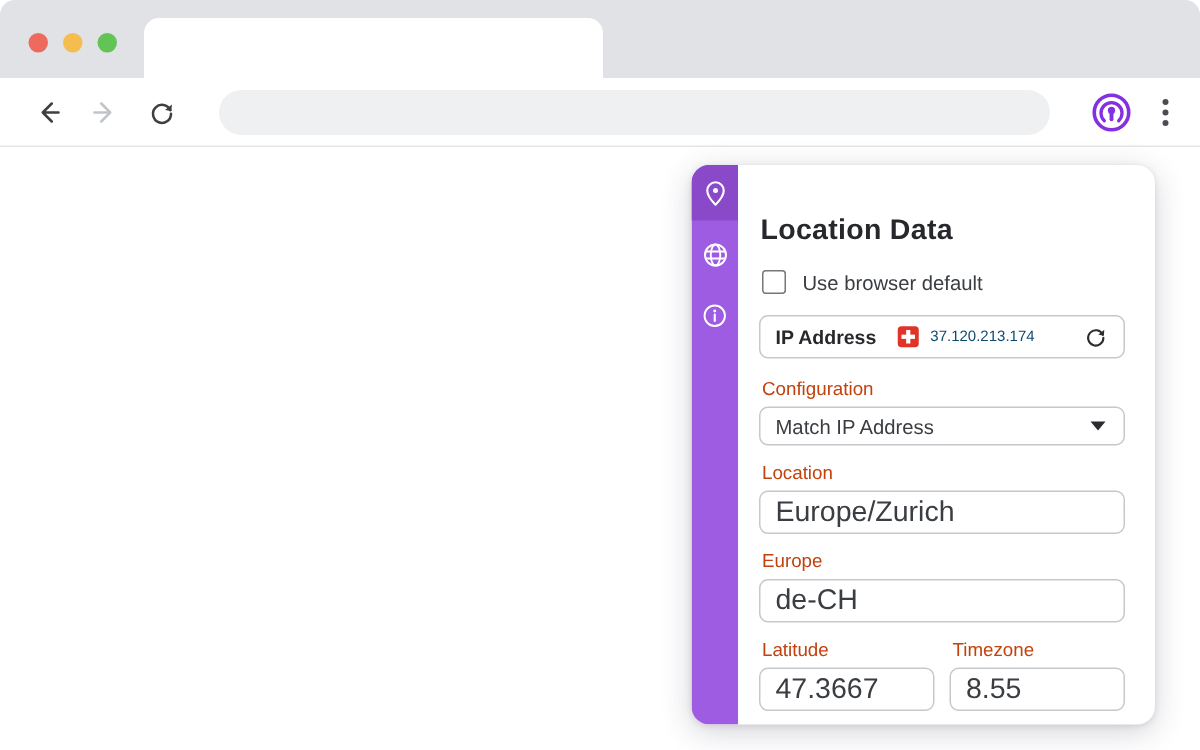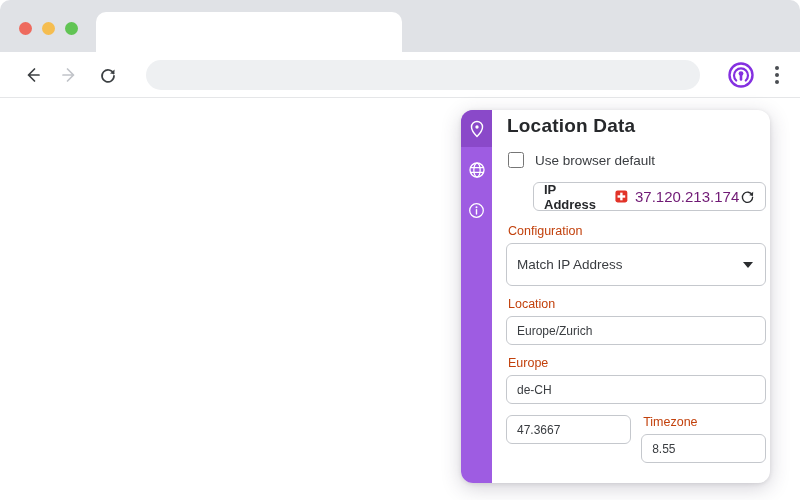--- a/index.html
+++ b/index.html
@@ -32,39 +32,39 @@
   .popup { position:absolute; left:461px; top:110px; width:309px; height:373px;
            background:#fff; border-radius:12px; overflow:hidden; display:flex;
            box-shadow:0 5px 20px rgba(60,50,80,.22), 0 1px 4px rgba(0,0,0,.10); }
   .side { width:31px; flex-shrink:0; background:#9e5ce2; display:flex;
           flex-direction:column; align-items:center; }
   .side-item { width:100%; height:34px; display:flex; align-items:center; justify-content:center;
                cursor:pointer; background:transparent; border:none; }
   .side-item.sel { background:#8a49c9; height:37px; }
   .side-item + .side-item { margin-top:6px; }
 
-  .content { flex:1; padding:0 20px 0 14px; }
+  .content { flex:1; padding:28px 20px 0 14px; }
   .title { font-size:19px; font-weight:700; color:#26282b; margin:5px 0 15px 1px; letter-spacing:.2px; }
 
   .chk-row { display:flex; align-items:center; gap:11px; margin:0 0 14px 2px; cursor:pointer; }
   .chk-row input { width:16px; height:16px; accent-color:#9e5ce2; border:1px solid #8d9095; }
   .chk-label { font-size:13.5px; color:#3a3d41; }
 
   .ip-box { height:29px; border:1px solid #c5c8cd; border-radius:6px; display:flex;
-            align-items:center; padding:0 9px 0 10px; margin-bottom:13px; background:#fff;margin-left:27px; }
+            align-items:center; padding:0 9px 0 10px; margin-bottom:13px; background:#fff; }
   .ip-label { font-size:13px; font-weight:700; color:#26282b; margin-right:14px; }
-  .ip-value { font-size:15px; color:#701a75; margin-left:7px; }
+  .ip-value { font-size:10px; color:#0c4a6e; margin-left:7px; }
   .refresh-btn { margin-left:auto; width:20px; height:20px; border:none; background:transparent;
                  cursor:pointer; display:flex; align-items:center; justify-content:center; }
 
   .fld-label { font-size:12.5px; color:#c2410c; margin:0 0 5px 2px; }
   .fld-input { width:100%; height:29px; border:1px solid #c5c8cd; border-radius:6px;
-               padding:0 10px; font-size:12px; color:#3a3d41; background:#fff;
+               padding:0 10px; font-size:19px; color:#3a3d41; background:#fff;
                font-family:"Liberation Sans","DejaVu Sans",sans-serif; margin-bottom:11px; }
-  .select-box { height:43px; border:1px solid #c5c8cd; border-radius:6px; display:flex;
+  .select-box { height:26px; border:1px solid #c5c8cd; border-radius:6px; display:flex;
                 align-items:center; justify-content:space-between; padding:0 12px 0 10px;
                 font-size:13.5px; color:#3a3d41; cursor:pointer; margin-bottom:11px; background:#fff; }
   .caret { width:0; height:0; border-left:5px solid transparent; border-right:5px solid transparent;
            border-top:6px solid #2a2c2f; }
   .coord-row { display:flex; gap:10px; }
   .coord-col { flex:1; }
 </style>
 </head>
 <body>
 
@@ -170,20 +170,21 @@
       </div>
 
       <div class="fld-label">Location</div>
       <input class="fld-input" value="Europe/Zurich" style="">
 
       <div class="fld-label">Europe</div>
       <input class="fld-input" value="de-CH" style="">
 
       <div class="coord-row">
         <div class="coord-col">
+          <div class="fld-label">Latitude</div>
           <input class="fld-input" value="47.3667" style="">
         </div>
         <div class="coord-col">
           <div class="fld-label">Timezone</div>
           <input class="fld-input" value="8.55" style="">
         </div>
       </div>
     </div>
   </div>
 

